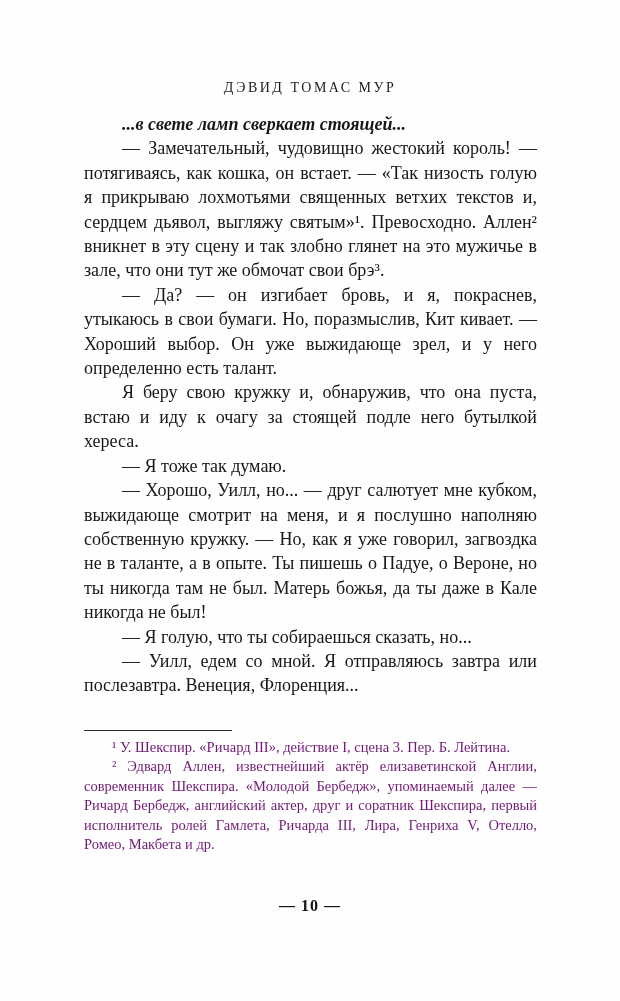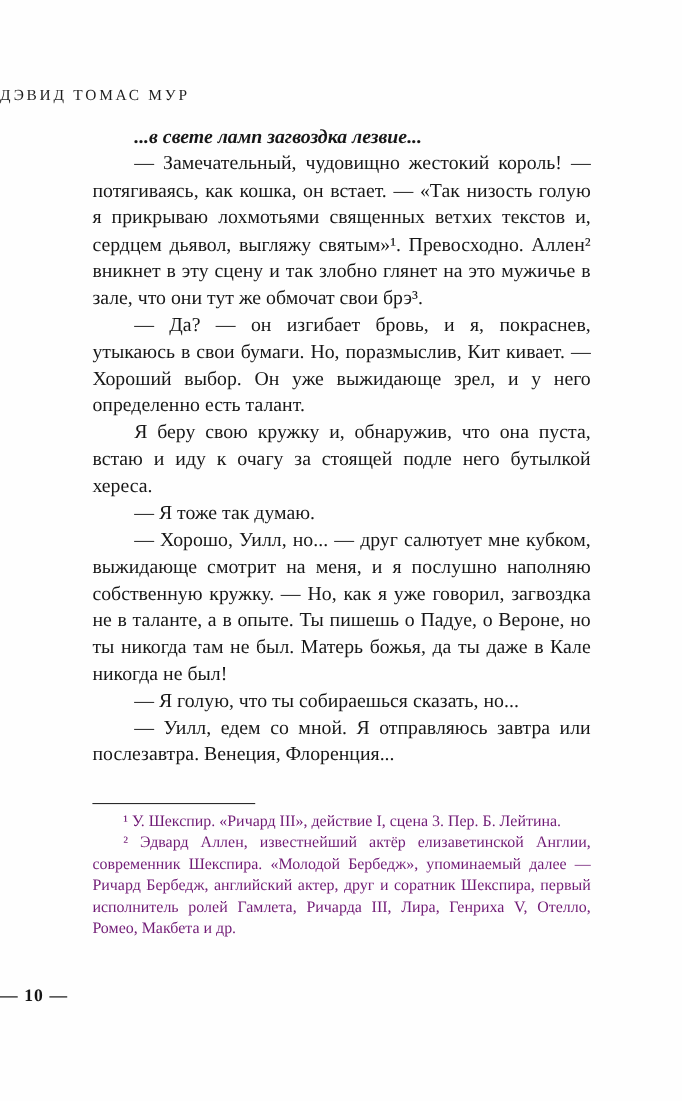--- a/index.html
+++ b/index.html
@@ -12,20 +12,21 @@
     height: 1001px;
     background: #fefefe;
     position: relative;
     box-sizing: border-box;
     font-family: "Liberation Serif", "DejaVu Serif", serif;
     color: #171717;
     overflow: hidden;
     padding-top: 80px;
   }
   .running-head {
+    text-align: center;
     font-size: 14px;
     letter-spacing: 2.5px;
     color: #1d1d1d;
     height: 18px;
   }
   .body-text {
     margin: 14px 83px 0 84px;
     width: 453px;
     font-size: 18px;
     line-height: 24.4px;
@@ -57,35 +58,36 @@
   }
   .footnote {
     margin: 0;
     text-indent: 28px;
   }
   .page-number {
     position: absolute;
     left: 0;
     right: 0;
     top: 897px;
+    text-align: center;
     font-size: 16px;
     font-weight: bold;
     letter-spacing: 1px;
     color: #141414;
   }
 </style>
 </head>
 <body>
 
 <div class="page">
 
   <div class="running-head">ДЭВИД ТОМАС МУР</div>
 
   <div class="body-text">
-    <p class="para epigraph">...в свете ламп загвоздка лезвие...</p>
+    <p class="para epigraph">...в свете ламп сверкает стоящей...</p>
     <p class="para">— Замечательный, чудовищно жестокий король! — потягиваясь, как кошка, он встает. — «Так низость голую я прикрываю лохмотьями священных ветхих текстов и, сердцем дьявол, выгляжу святым»¹. Превосходно. Аллен² вникнет в эту сцену и так злобно глянет на это мужичье в зале, что они тут же обмочат свои брэ³.</p>
     <p class="para">— Да? — он изгибает бровь, и я, покраснев, утыкаюсь в свои бумаги. Но, поразмыслив, Кит кивает. — Хороший выбор. Он уже выжидающе зрел, и у него определенно есть талант.</p>
     <p class="para">Я беру свою кружку и, обнаружив, что она пуста, встаю и иду к очагу за стоящей подле него бутылкой хереса.</p>
     <p class="para">— Я тоже так думаю.</p>
     <p class="para">— Хорошо, Уилл, но... — друг салютует мне кубком, выжидающе смотрит на меня, и я послушно наполняю собственную кружку. — Но, как я уже говорил, загвоздка не в таланте, а в опыте. Ты пишешь о Падуе, о Вероне, но ты никогда там не был. Матерь божья, да ты даже в Кале никогда не был!</p>
     <p class="para">— Я голую, что ты собираешься сказать, но...</p>
     <p class="para">— Уилл, едем со мной. Я отправляюсь завтра или послезавтра. Венеция, Флоренция...</p>
   </div>
 
   <div class="footnotes">

